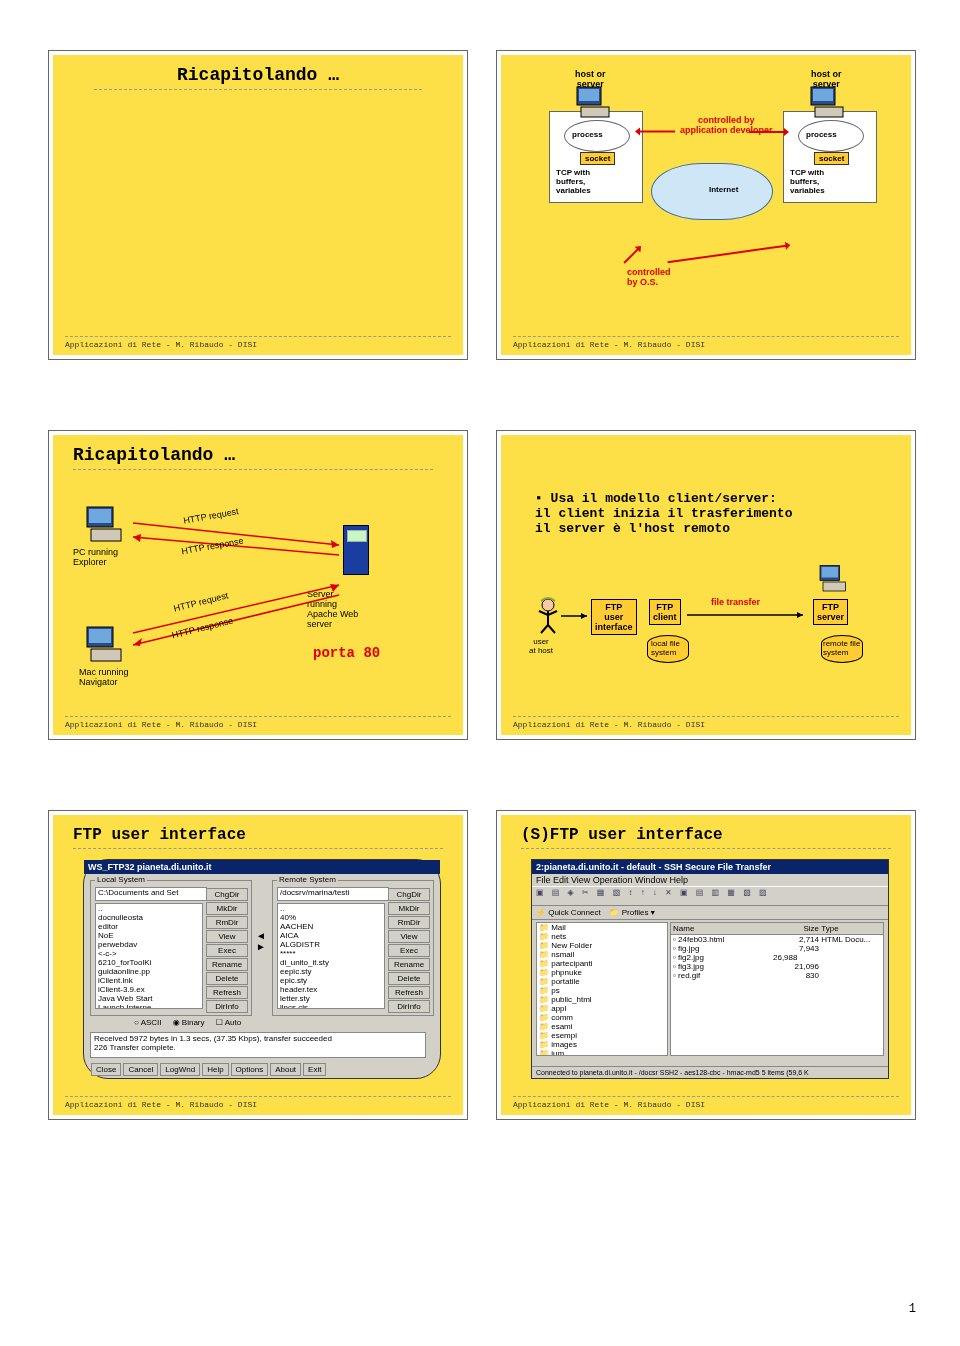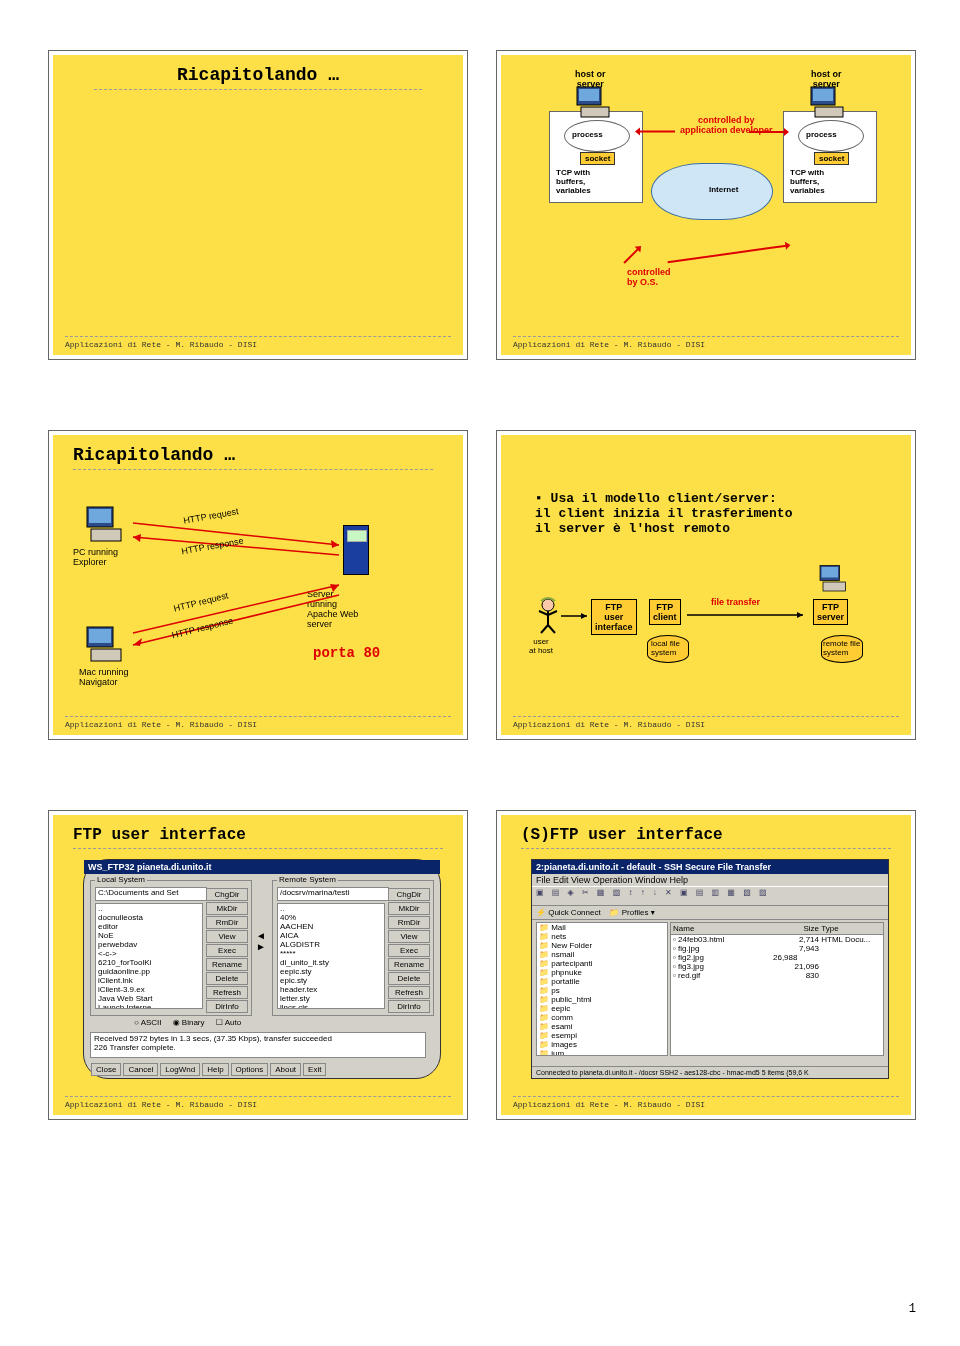--- a/index.html
+++ b/index.html
@@ -336,21 +336,21 @@
           <div id="ssh-tree">
               <div class="tree-line">📁 Mail</div>
               <div class="tree-line">📁 nets</div>
               <div class="tree-line">📁 New Folder</div>
               <div class="tree-line">📁 nsmail</div>
               <div class="tree-line">📁 partecipanti</div>
               <div class="tree-line">📁 phpnuke</div>
               <div class="tree-line">📁 portatile</div>
               <div class="tree-line">📁 ps</div>
               <div class="tree-line">📁 public_html</div>
-              <div class="tree-line">📁   eepic</div>
+              <div class="tree-line">📁   appl</div>
               <div class="tree-line">📁   comm</div>
               <div class="tree-line">📁   esami</div>
               <div class="tree-line">📁   esempi</div>
               <div class="tree-line">📁   images</div>
               <div class="tree-line">📁   ium</div>
             </div>
         </div>
 
         <div class="pane" style="left:138px;top:62px;width:212px;height:132px;">
           <div style="background:#d3d0c8;border-bottom:1px solid #888;padding:1px 2px;">

